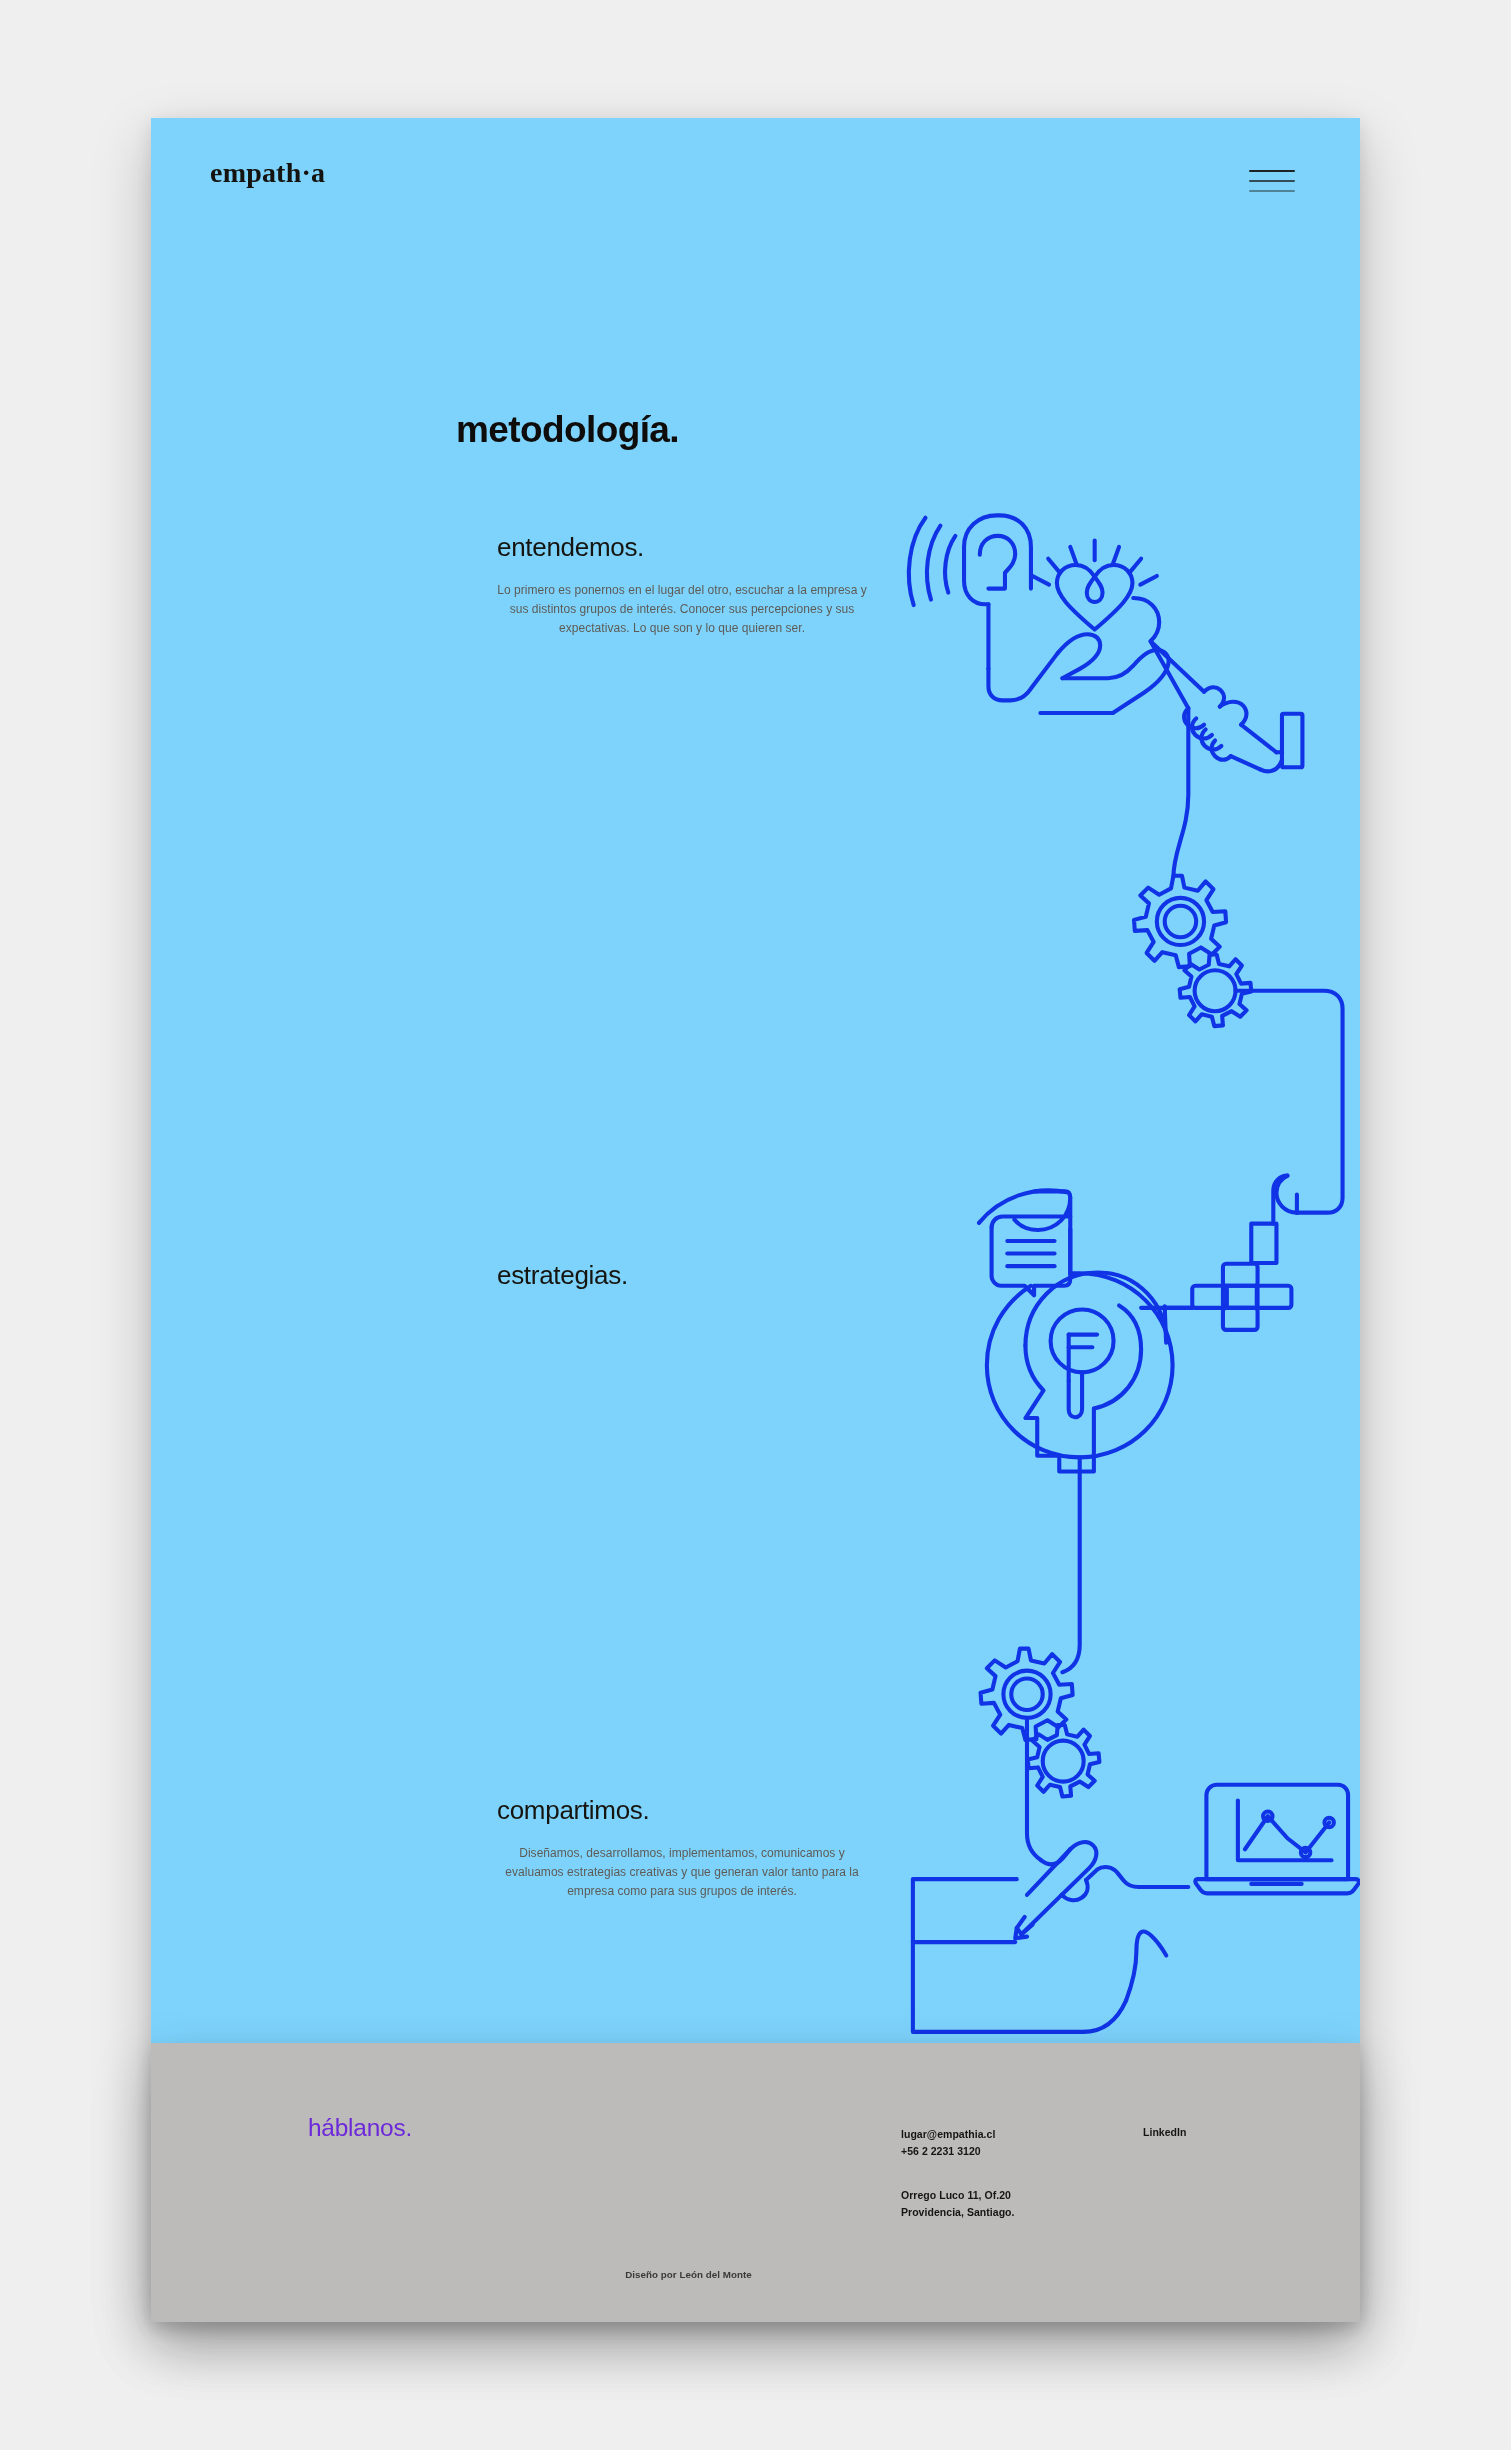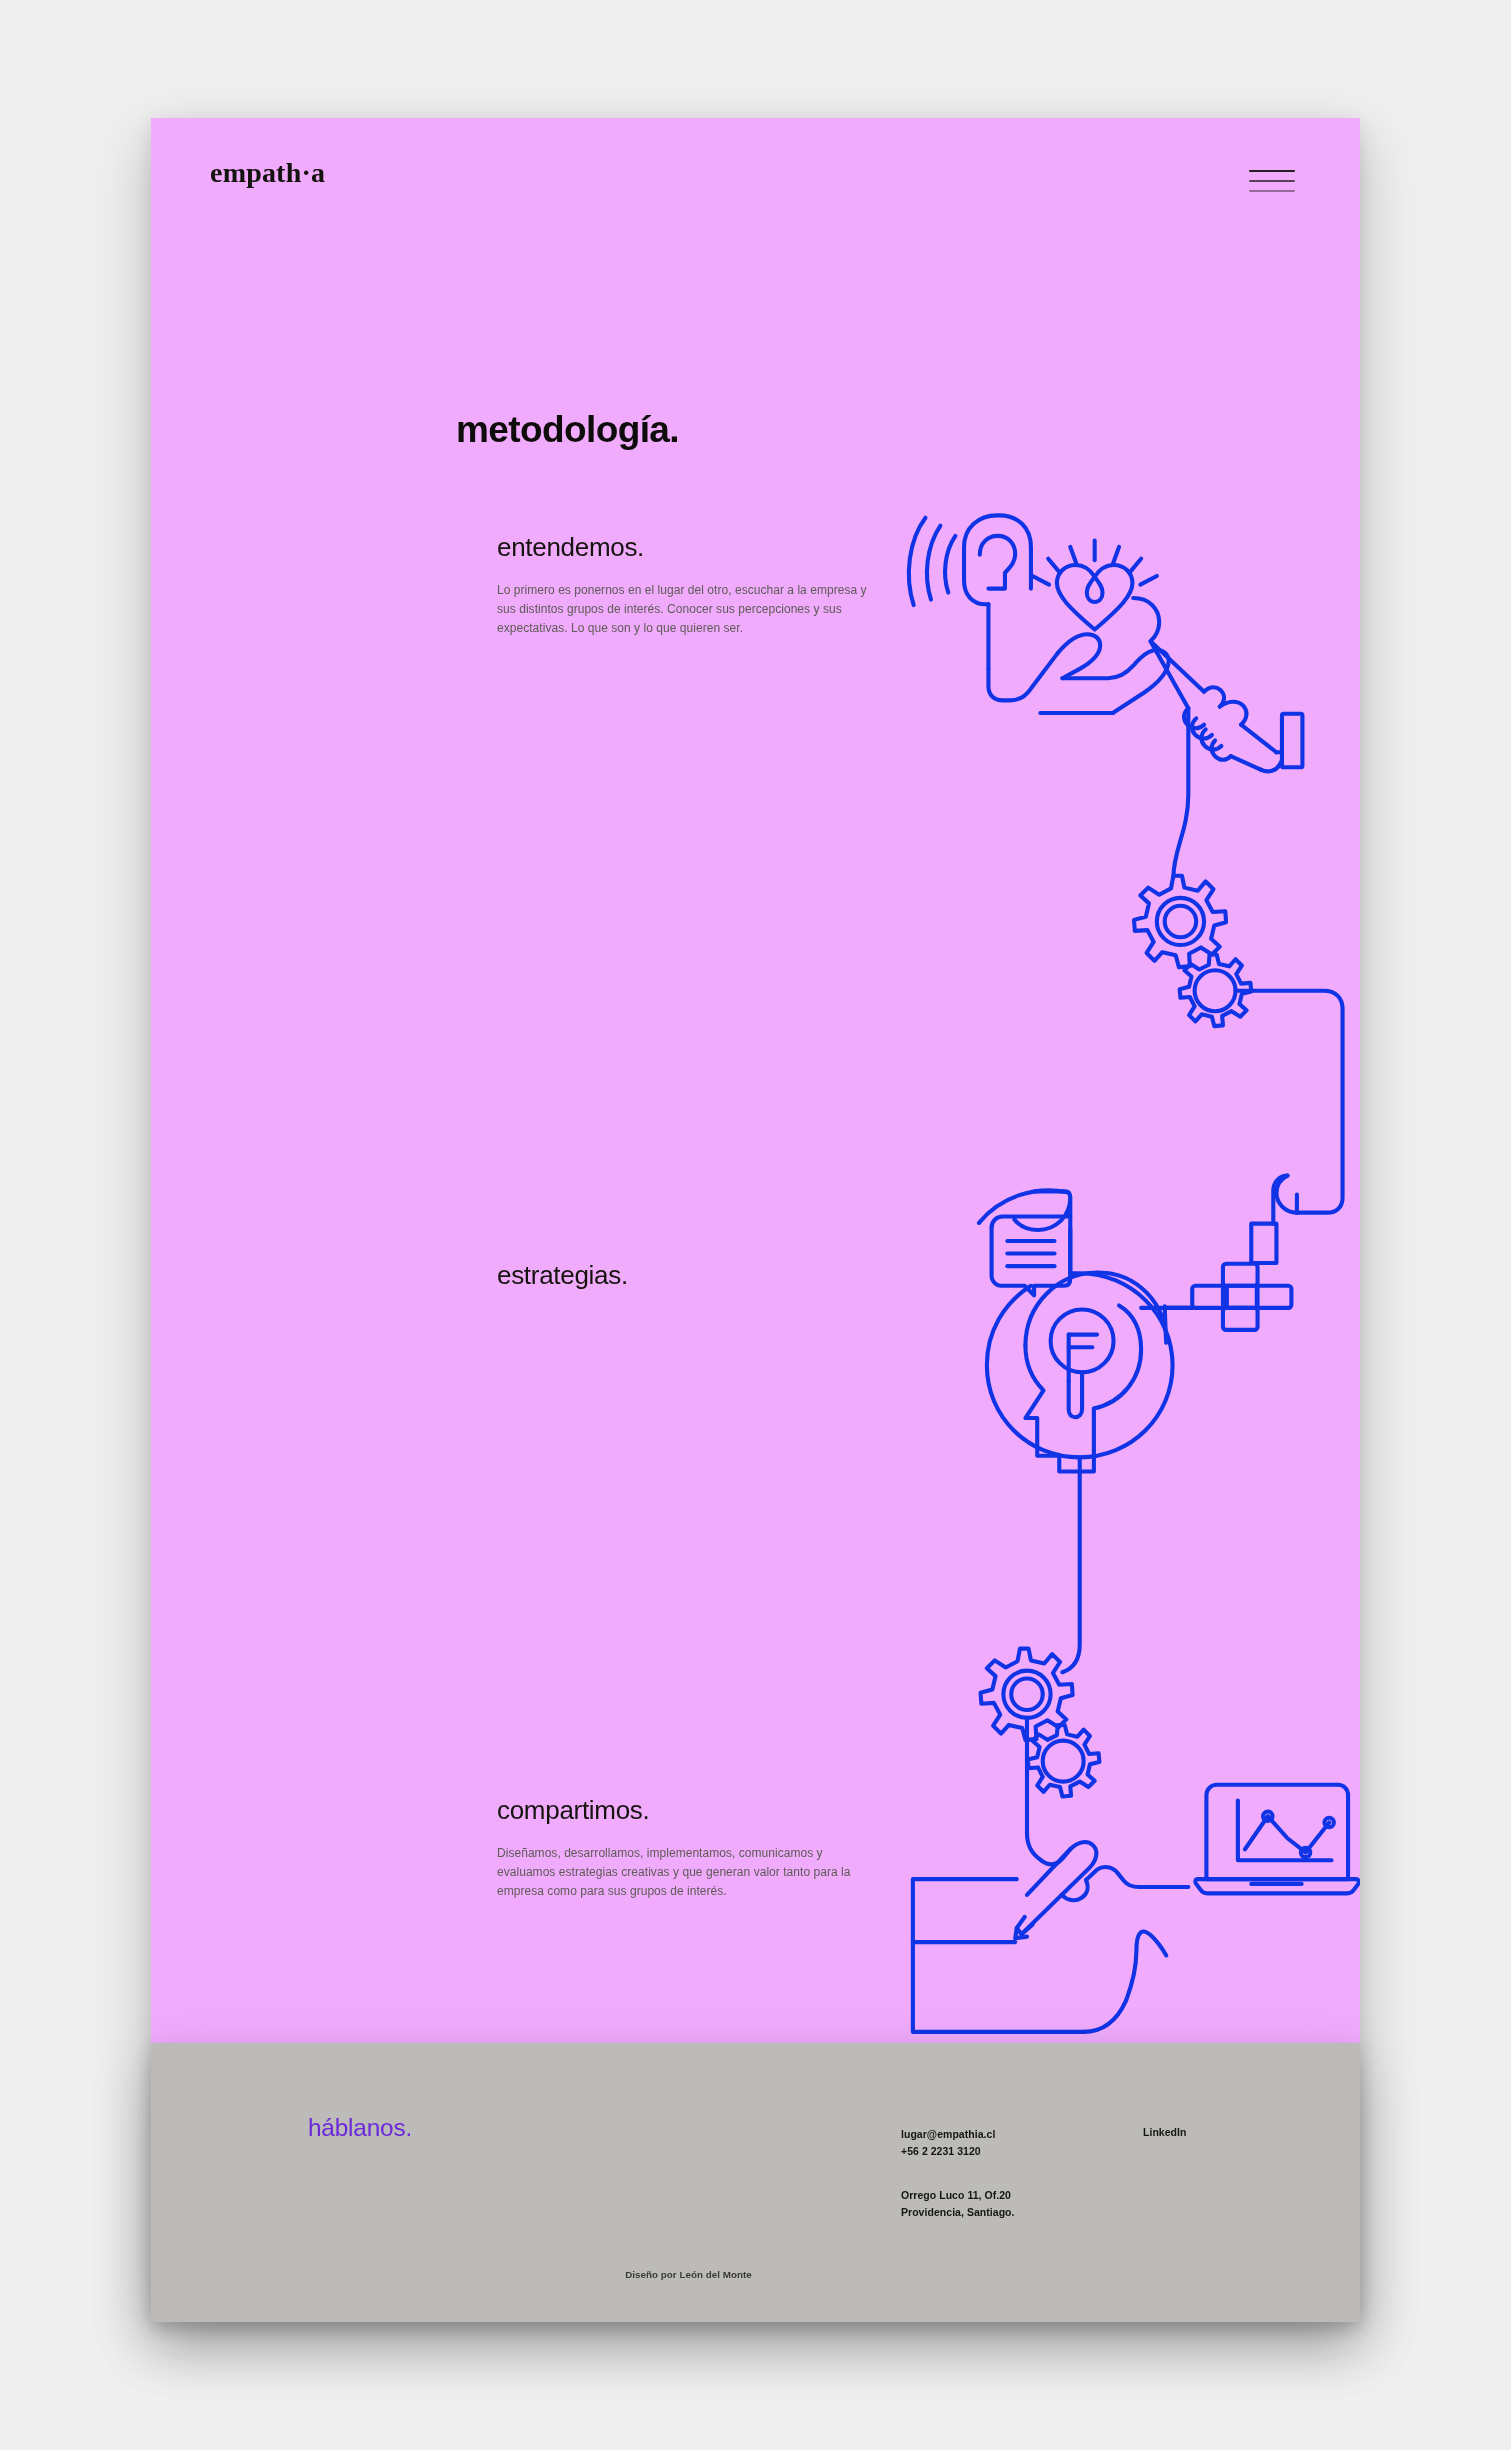--- a/index.html
+++ b/index.html
@@ -19,21 +19,21 @@
     background: #EFEFEF;
   }
 
   
   .sheet {
     position: absolute;
     left: 151px;
     top: 118px;
     width: 1209px;
     height: 2204px;
-    background: #f0abfc;
+    background: #7dd3fc;
     box-shadow: 0 20.5px 55px rgba(0,0,0,0.22), 0 4.7px 17.3px rgba(0,0,0,0.10);
   }
 
   
   .site-header {
     position: absolute;
     left: 0; top: 0;
     width: 100%;
     height: 118px;
   }
@@ -102,20 +102,21 @@
     margin-bottom: 19px;
   }
 
   .step-body {
     font-size: 12px;
     font-weight: 400;
     line-height: 1.62;
     color: #5E5B56;
     letter-spacing: 0.04px;
     width: 370px;
+    text-align: center;
   }
 
   
   .illustration {
     position: absolute;
     left: 0;
     top: 0;
     width: 1209px;
     height: 1928px;
     pointer-events: none;

